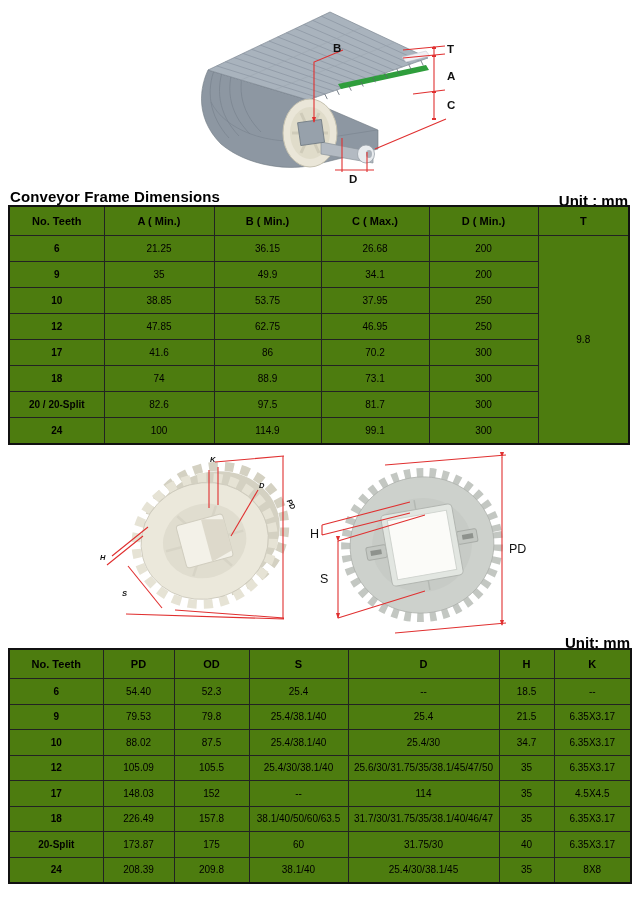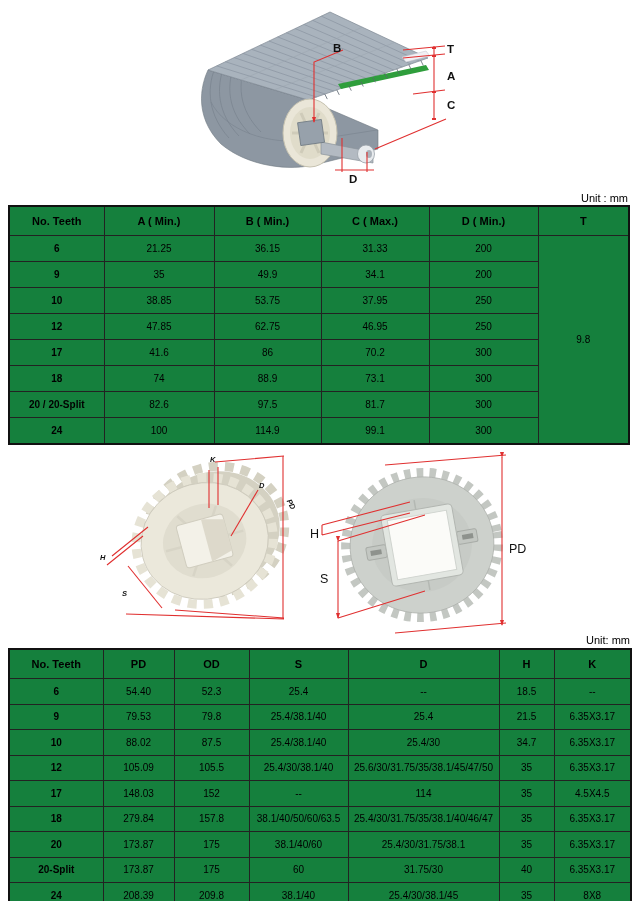--- a/index.html
+++ b/index.html
@@ -1,21 +1,21 @@
 <!DOCTYPE html>
 <html><head>
 <meta charset="utf-8">
 <style>
   html,body{margin:0;padding:0;background:#fff;}
   #page{position:relative;width:635px;height:901px;background:#fff;overflow:hidden;
         font-family:"Liberation Sans", sans-serif;color:#000;}
   .abs{position:absolute;}
   .sec-title{font-size:15px;font-weight:bold;letter-spacing:.1px;}
-  .unit{font-size:11px;font-weight:normal;}
-  table.spec{table-layout:fixed;border-collapse:collapse;border:2.2px solid #111;background:#15803d;}
+  .unit{font-size:15px;font-weight:bold;}
+  table.spec{table-layout:fixed;border-collapse:collapse;border:2.2px solid #111;background:#4d7c0f;}
   table.spec th{font-size:11px;font-weight:bold;border:1.4px solid #222;text-align:center;vertical-align:middle;padding:0;}
   table.spec td{font-size:10px;font-weight:normal;border:1.4px solid #222;text-align:center;vertical-align:middle;padding:0;}
   table.spec td.c0{font-weight:bold;font-size:10px;}
   #t1 th{height:28px;} #t1 td{height:25px;}
   #t2 th{height:28px;} #t2 td{height:24.5px;}
   .dimlbl{font:700 11.5px "Liberation Sans",sans-serif;fill:#111;}
   .dimlbl-sm{font:italic 700 7.5px "Liberation Sans",sans-serif;fill:#111;}
   .dimlbl-md{font:400 12.5px "Liberation Sans",sans-serif;fill:#111;}
   .red{stroke:#e03030;stroke-width:1.1;fill:none;}
 </style>
@@ -61,20 +61,21 @@
     <path class="red" d="M240,48 282,44 M240,56 282,52 M250,92 282,88 M212,147 283,117"></path>
     <path d="M269,46l4,0 M269,54l4,0 M269,90l4,0 M269,117l4,0" stroke="#e03030" stroke-width="2"></path>
     <text class="dimlbl" x="284" y="51">T</text>
     <text class="dimlbl" x="284" y="78">A</text>
     <text class="dimlbl" x="284" y="107">C</text>
 
     <path class="red" d="M179,136 V170 M204,150 V170 M172,168 H211"></path>
     <text class="dimlbl" x="186" y="181">D</text>
   </svg>
 
+  <div class="abs sec-title" style="left:10px;top:188px;">Conveyor Frame Dimensions</div>
   <div class="abs unit" style="right:7px;top:192px;">Unit : mm</div>
 
   <table id="t1" class="spec abs" style="left:8px;top:205px;width:620px;">
     <colgroup>
         <col style="width:95px">
         <col style="width:110px">
         <col style="width:107px">
         <col style="width:108px">
         <col style="width:109px">
         <col style="width:91px">
@@ -87,21 +88,21 @@
         <th>C ( Max.)</th>
         <th>D ( Min.)</th>
         <th>T</th>
       </tr>
     </thead>
     <tbody>
       <tr>
         <td class="c0">6</td>
         <td>21.25</td>
         <td>36.15</td>
-        <td>31.33</td>
+        <td>26.68</td>
         <td>200</td>
         <td rowspan="8">9.8</td>
       </tr>
       <tr>
         <td class="c0">9</td>
         <td>35</td>
         <td>49.9</td>
         <td>34.1</td>
         <td>200</td>
       </tr>
@@ -268,33 +269,24 @@
         <td class="c0">17</td>
         <td>148.03</td>
         <td>152</td>
         <td>--</td>
         <td>114</td>
         <td>35</td>
         <td>4.5X4.5</td>
       </tr>
       <tr>
         <td class="c0">18</td>
-        <td>279.84</td>
+        <td>226.49</td>
         <td>157.8</td>
         <td>38.1/40/50/60/63.5</td>
-        <td>25.4/30/31.75/35/38.1/40/46/47</td>
-        <td>35</td>
-        <td>6.35X3.17</td>
-      </tr>
-      <tr>
-        <td class="c0">20</td>
-        <td>173.87</td>
-        <td>175</td>
-        <td>38.1/40/60</td>
-        <td>25.4/30/31.75/38.1</td>
+        <td>31.7/30/31.75/35/38.1/40/46/47</td>
         <td>35</td>
         <td>6.35X3.17</td>
       </tr>
       <tr>
         <td class="c0">20-Split</td>
         <td>173.87</td>
         <td>175</td>
         <td>60</td>
         <td>31.75/30</td>
         <td>40</td>

